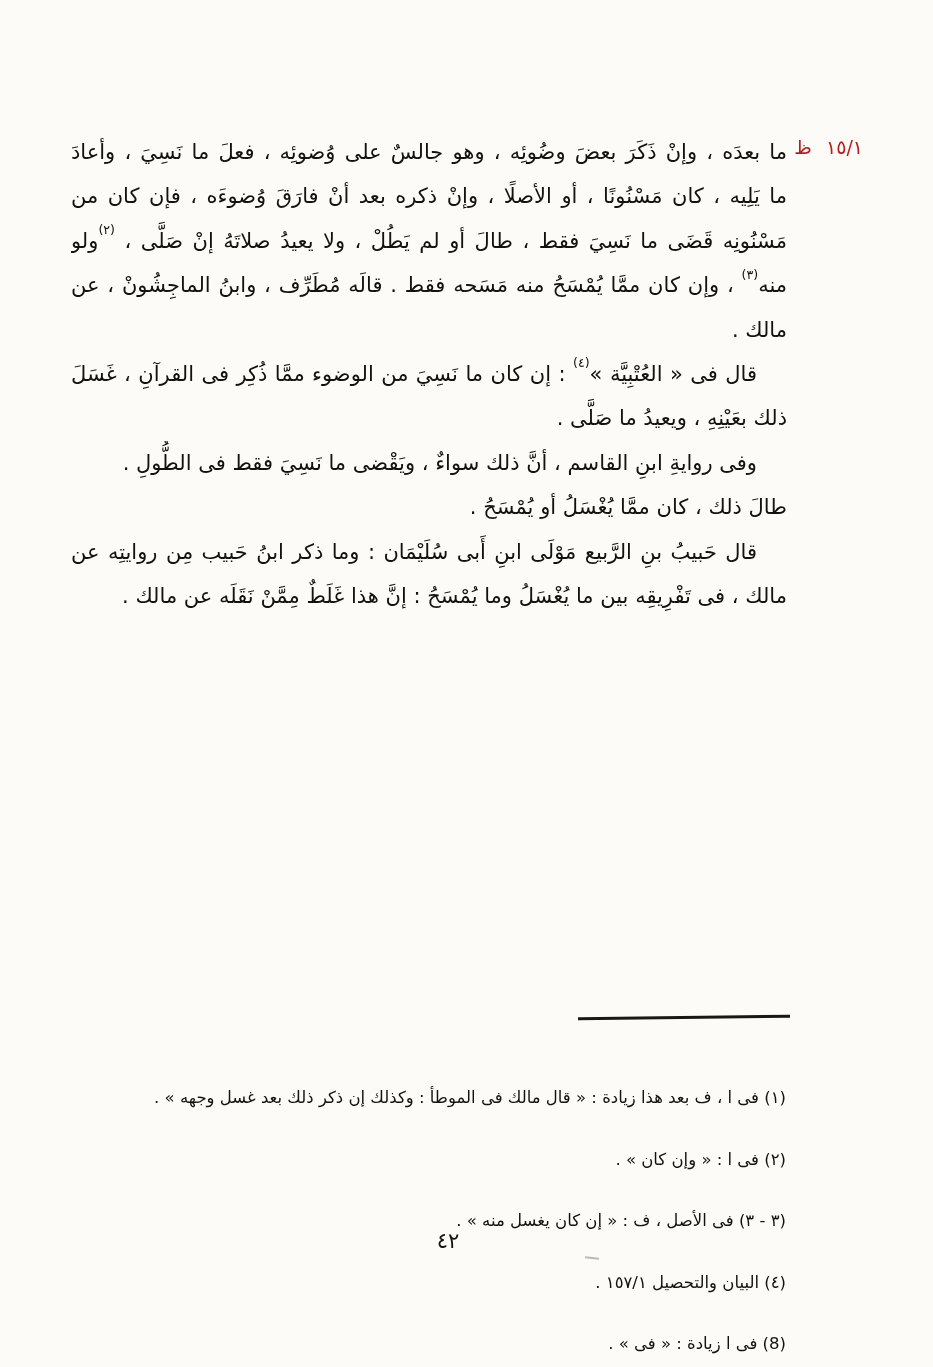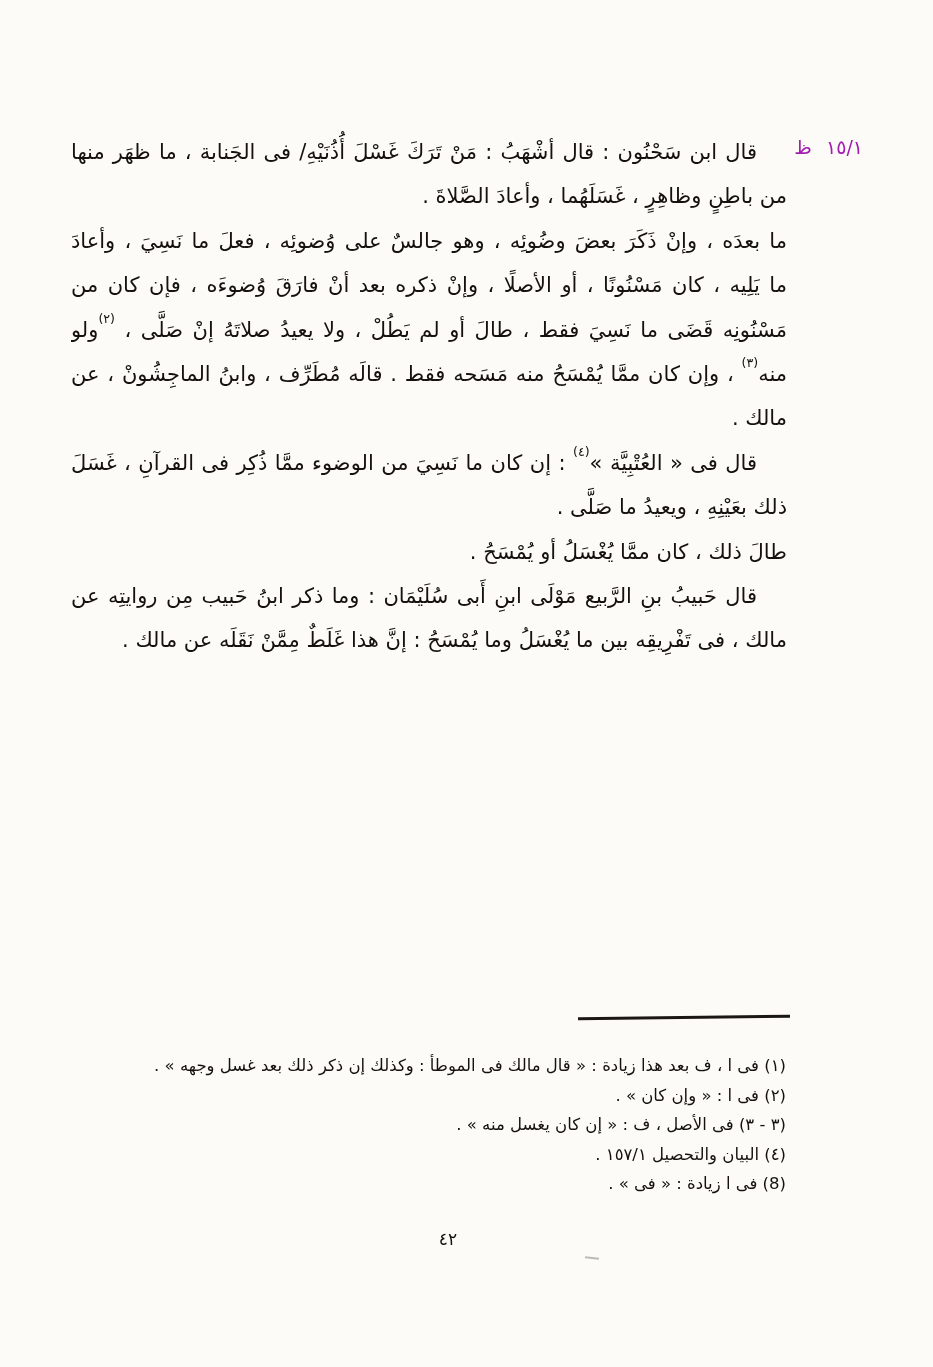--- a/index.html
+++ b/index.html
@@ -13,21 +13,21 @@
     position:relative;width:933px;height:1367px;
     background:#fcfbf8;
     color:#161310;
     overflow:hidden;
   }
   
   .folio{
     position:absolute;top:136px;right:70px;
     font-size:19px;direction:rtl;
     word-spacing:8px;
-    color:#a21caf;
+    color:#b91c1c;
     white-space:nowrap;
   }
   
   .main{
     position:absolute;top:130px;right:146px;width:716px;
     direction:rtl;
     font-size:21px;
     color:#14110e;
   }
   .line{
@@ -55,63 +55,65 @@
   .footnotes{
     position:absolute;top:1051px;right:147px;width:692px;
     direction:rtl;
     font-size:16.5px;
     color:#14110e;
   }
   .fn{
     height:29.6px;line-height:29.6px;
     text-align:right;
     overflow:hidden;
+    margin-top:32px;
   }
   
   .pagenum{
     position:absolute;top:1229px;left:402px;width:92px;
     text-align:center;
-    font-size:17px;
+    font-size:21px;
     color:#14110e;
   }
   
   .artifact{
     position:absolute;top:1257px;left:585px;width:14px;height:2px;
     background:#9a968e;opacity:.65;
     transform:rotate(6deg);
   }
 </style>
 </head>
 <body>
 
 <div class="page">
 
   <div class="folio">١٥/١ ظ</div>
 
   <div class="main">
 
     <div>
-      <div class="line first full">قال ابن سَحْنُون : قال أشْهَبُ : مَنْ تَرَكَ غَسْلَ أُذُنَيْهِ/ فى الجَنابة ، ما ظهَر منها</div>
-      <div class="line">من باطِنٍ وظاهِرٍ ، غَسَلَهُما ، وأعادَ الصَّلاةَ .</div>
     </div>
 
 
     <div>
       <div class="line full">ما بعدَه ، وإنْ ذَكَرَ بعضَ وضُوئِه ، وهو جالسٌ على وُضوئِه ، فعلَ ما نَسِيَ ، وأعادَ</div>
       <div class="line full">ما يَلِيه ، كان مَسْنُونًا ، أو الأصلًا ، وإنْ ذكره بعد أنْ فارَقَ وُضوءَه ، فإن كان من</div>
       <div class="line full">مَسْنُونِه قَضَى ما نَسِيَ فقط ، طالَ أو لم يَطُلْ ، ولا يعيدُ صلاتَهُ إنْ صَلَّى ، <sup>(٢)</sup>ولو</div>
       <div class="line full">منه<sup>(٣)</sup> ، وإن كان ممَّا يُمْسَحُ منه مَسَحه فقط . قالَه مُطَرِّف ، وابنُ الماجِشُونْ ، عن</div>
       <div class="line">مالك .</div>
     </div>
 
     <div>
       <div class="line first full">قال فى « العُتْبِيَّة »<sup>(٤)</sup> : إن كان ما نَسِيَ من الوضوء ممَّا ذُكِر فى القرآنِ ، غَسَلَ</div>
       <div class="line">ذلك بعَيْنِهِ ، ويعيدُ ما صَلَّى .</div>
     </div>
 
+    <div>
+      <div class="line first">وفى روايةِ ابنِ القاسم ، أنَّ ذلك سواءٌ ، ويَقْضى ما نَسِيَ فقط فى الطُّولِ .</div>
+    </div>
 
     <div>
       <div class="line">طالَ ذلك ، كان ممَّا يُغْسَلُ أو يُمْسَحُ .</div>
     </div>
 
     <div>
       <div class="line first full">قال حَبيبُ بنِ الرَّبيع مَوْلَى ابنِ أَبى سُلَيْمَان : وما ذكر ابنُ حَبيب مِن روايتِه عن</div>
       <div class="line">مالك ، فى تَفْرِيقِه بين ما يُغْسَلُ وما يُمْسَحُ : إنَّ هذا غَلَطٌ مِمَّنْ نَقَلَه عن مالك .</div>
     </div>
 

